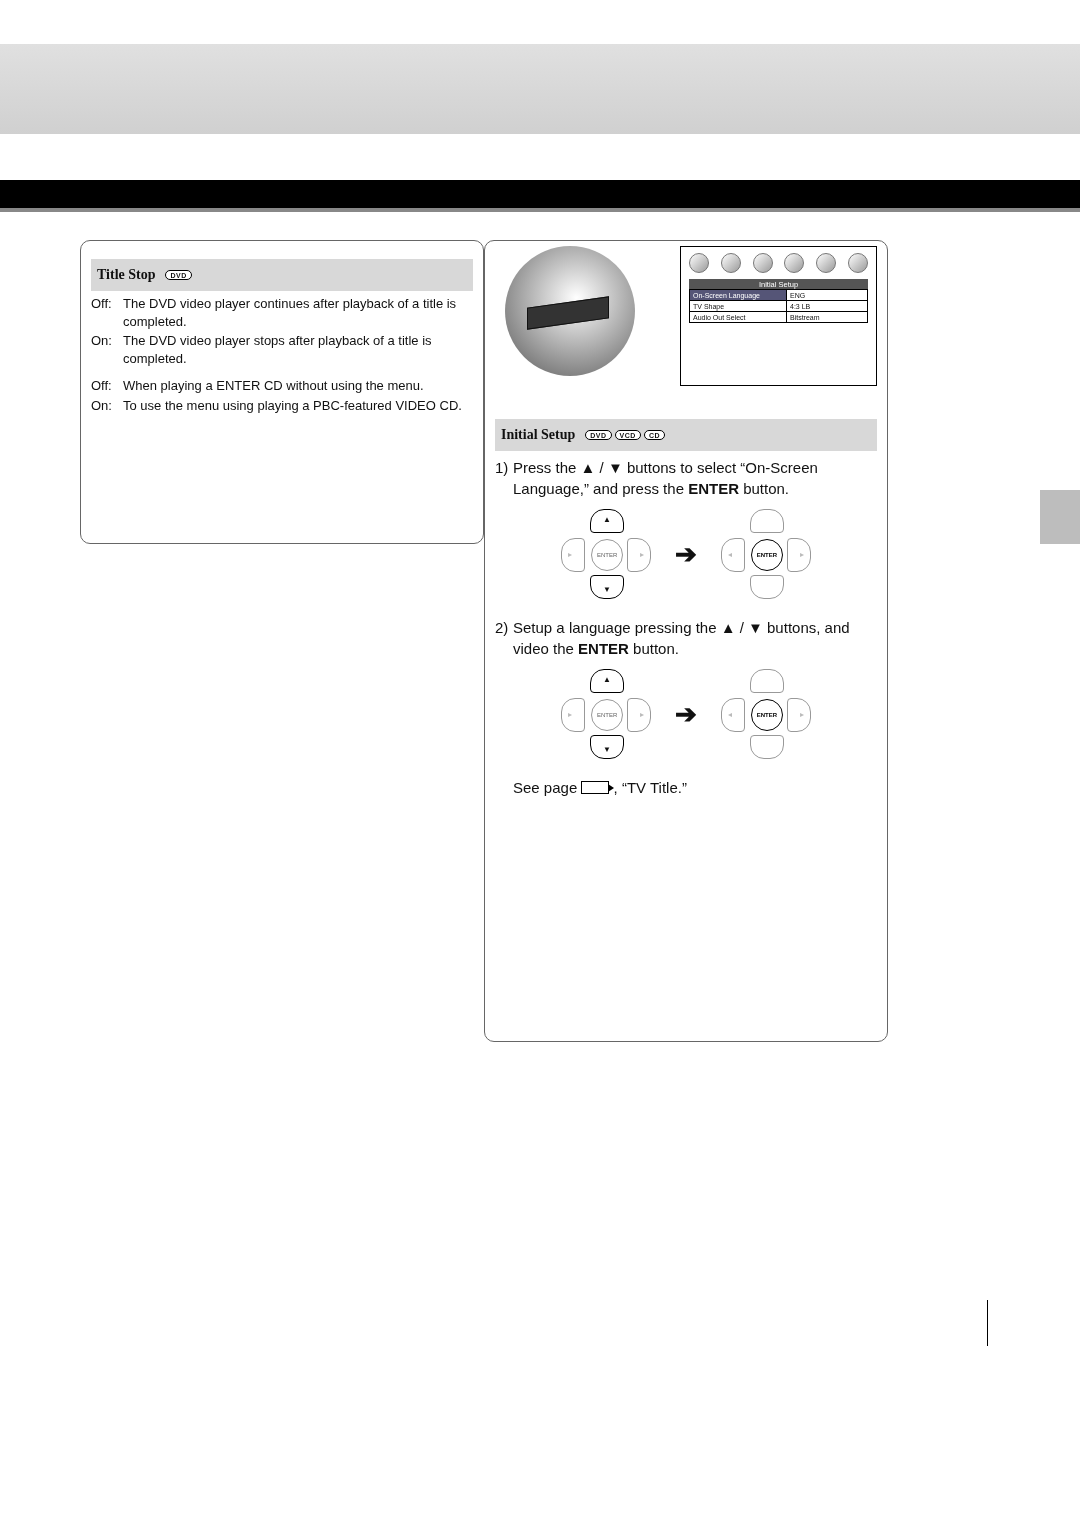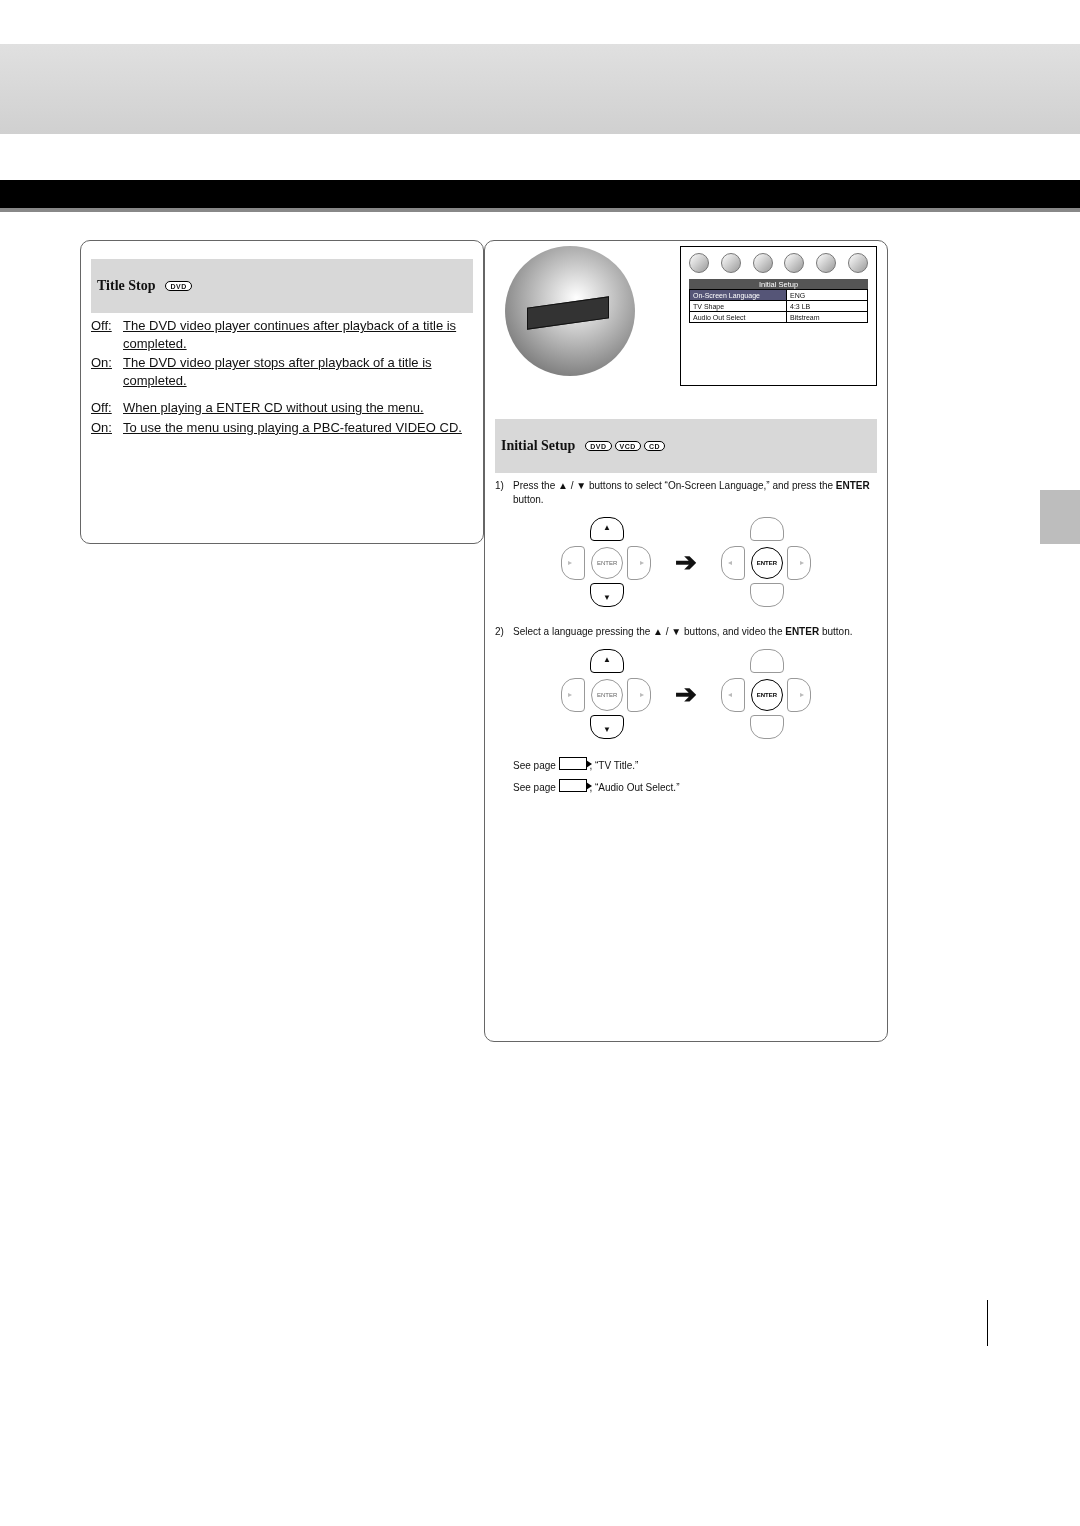--- a/index.html
+++ b/index.html
@@ -3,41 +3,41 @@
 <meta charset="utf-8">
 <style>
 body { margin:0; background:#fff; font-family:Arial,Helvetica,sans-serif; color:#111; }
 .page { width:1080px; height:1526px; position:relative; margin:0 auto; background:#fff; }
 .hdr-grey { position:absolute; top:44px; left:0; width:1080px; height:90px; background:linear-gradient(#e0e0e0,#d0d0d0); }
 .hdr-black { position:absolute; top:180px; left:0; width:1080px; height:28px; background:#000; }
 .hdr-black::before { content:""; position:absolute; top:28px; left:0; width:1080px; height:4px; background:#888; }
 .col { position:absolute; top:240px; width:382px; border:1px solid #666; border-radius:10px; padding:12px 10px 20px 10px; }
 .col-left { left:80px; height:270px; }
 .col-right { left:484px; height:768px; }
-.subheader { display:flex; align-items:center; background:#d8d8d8; padding:19px 6px; margin:6px 0 4px 0; font-weight:bold; font-size:14px; font-family:"Times New Roman",serif; }
+.subheader { display:flex; align-items:center; background:#d8d8d8; padding:8px 6px; margin:6px 0 4px 0; font-weight:bold; font-size:14px; font-family:"Times New Roman",serif; }
 .badge-group { display:inline-flex; gap:3px; margin-left:10px; }
 .badge { display:inline-block; border:1px solid #000; border-radius:8px; font:bold 7px Arial; letter-spacing:0.5px; padding:0.5px 4px; background:#fff; }
 .dl { font-size:13px; line-height:1.35; margin:2px 0 10px 0; }
-.dl .row { display:flex; margin-bottom:2px;text-decoration:underline; }
+.dl .row { display:flex; margin-bottom:2px; }
 .dl .tag { width:32px; flex-shrink:0; }
 .dl .txt { flex:1; }
 .menu-scr { position:absolute; top:5px; right:10px; width:195px; height:138px; border:1px solid #000; }
 .menu-icons { display:flex; justify-content:space-between; padding:6px 8px; }
 .menu-icons span { width:18px; height:18px; border-radius:50%; background:linear-gradient(135deg,#fff,#999); border:0.5px solid #777; }
 .menu-title { font:7.5px Arial; text-align:center; background:#555; color:#fff; padding:1px 0; margin:0 8px; }
 .menu-tbl { font:7px Arial; margin:0 8px; }
 .menu-tbl .mrow { display:flex; border:1px solid #000; margin-top:-1px; }
 .menu-tbl .ml { width:90px; padding:1.5px 3px; border-right:1px solid #000; }
 .menu-tbl .mv { flex:1; padding:1.5px 3px; }
 .menu-tbl .hl .ml { background:#557; color:#fff; }
 .preview { position:absolute; top:5px; left:20px; width:130px; height:130px; border-radius:68px;
   background:radial-gradient(circle at 55% 40%, #fff 0%, #aaa 50%, #555 100%); overflow:hidden; }
 .preview::after { content:""; position:absolute; top:56px; left:22px; width:80px; height:20px; background:#333;
   transform:skewY(-8deg); border:1px solid #111; }
-.body-text { font-size:10px; line-height:1.4; margin:6px 0; padding-left:18px; }
+.body-text { font-size:15px; line-height:1.4; margin:6px 0; padding-left:18px; }
 .body-text .num { display:inline-block; width:18px; margin-left:-18px; }
 .enter-btn { font-weight:bold; }
 .quote::before { content:"\201C"; }
 .quote::after { content:"\201D"; }
 .pageref { display:inline-block; width:26px; height:11px; border:1px solid #000; position:relative; vertical-align:-1px; }
 .pageref::after { content:""; position:absolute; right:-6px; top:2px; width:0; height:0; border-left:6px solid #000; border-top:4px solid transparent; border-bottom:4px solid transparent; }
 .dpad-row { display:flex; justify-content:center; align-items:center; gap:24px; margin:10px 0 18px 0; }
 .dpad { position:relative; width:90px; height:90px; }
 .pet { position:absolute; border:1px solid #999; background:#fff; }
 .pU { top:0; left:29px; width:32px; height:22px; border-radius:14px 14px 4px 4px; }
@@ -149,21 +149,21 @@
       <div class="dpad sel">
           <div class="pet pU"></div>
           <div class="pet pD"></div>
           <div class="pet pL"></div>
           <div class="pet pR"></div>
           <div class="ctr">ENTER</div>
         </div>
     </div>
 
     <div class="body-text">
-      <span class="num">2)</span><span>Select a language pressing the </span><span>▲ / ▼</span><span> buttons, and video the </span><span class="enter-btn">ENTER</span><span> button.</span>
+      <span class="num">2)</span><span>Setup a language pressing the </span><span>▲ / ▼</span><span> buttons, and video the </span><span class="enter-btn">ENTER</span><span> button.</span>
     </div>
 
     <div class="dpad-row">
       <div class="dpad active">
           <div class="pet pU"></div>
           <div class="pet pD"></div>
           <div class="pet pL"></div>
           <div class="pet pR"></div>
           <div class="ctr">ENTER</div>
         </div>
@@ -173,19 +173,16 @@
           <div class="pet pD"></div>
           <div class="pet pL"></div>
           <div class="pet pR"></div>
           <div class="ctr">ENTER</div>
         </div>
     </div>
 
     <div class="body-text">
       <span>See page </span><span class="pageref"></span>&nbsp;, <span class="quote">TV Title.</span>
     </div>
-    <div class="body-text">
-      <span>See page </span><span class="pageref"></span>&nbsp;, <span class="quote">Audio Out Select.</span>
-    </div>
   </div>
 
   <div class="ftr"></div>
 </div>
 
 </body></html>

